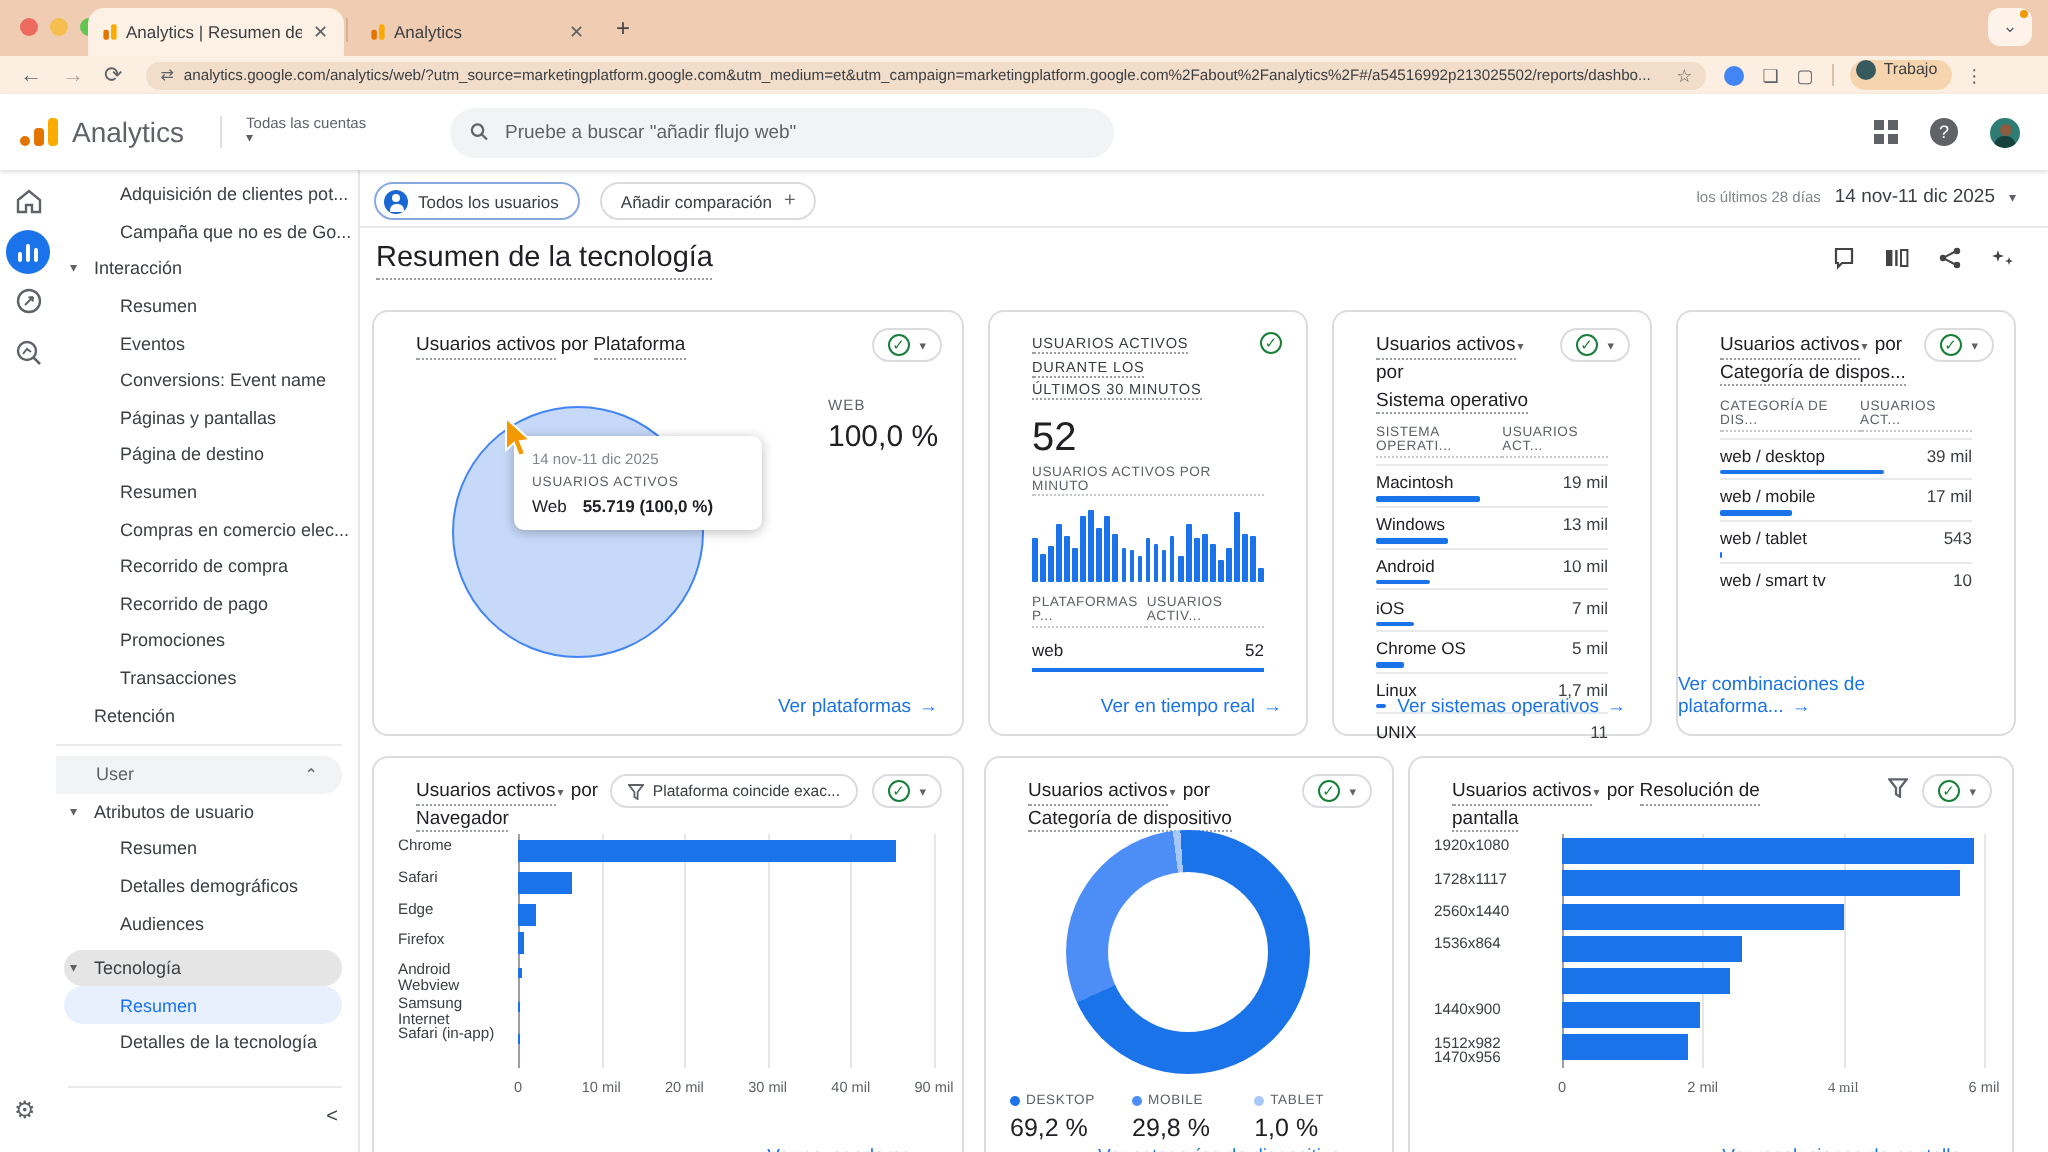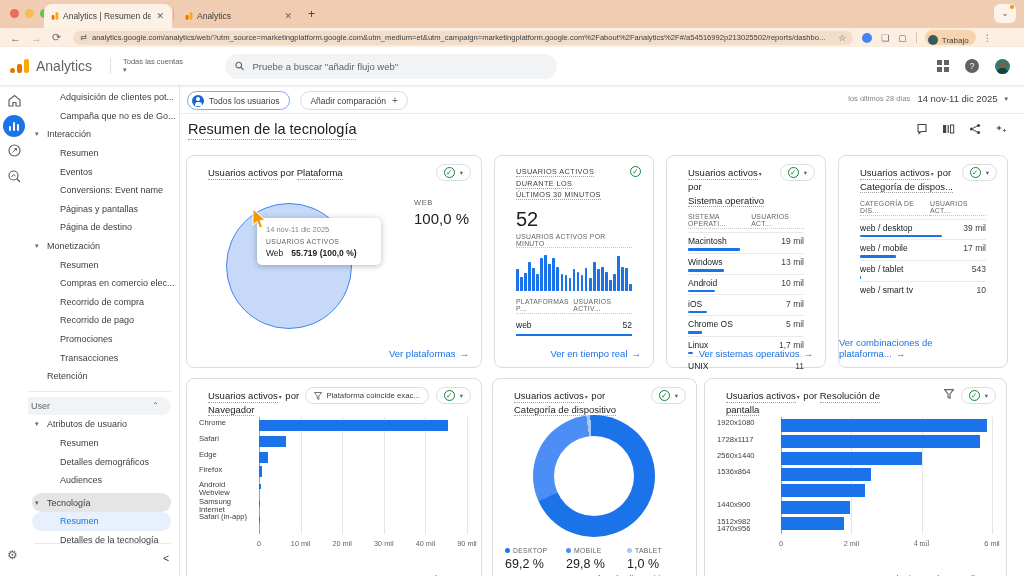--- a/index.html
+++ b/index.html
@@ -22,21 +22,21 @@
 .toolbar{position:absolute;left:0;top:28px;width:1024px;height:19px;background:#fcefe2;display:flex;align-items:center}
 .navbtn{color:#5f6368;font-size:11px;margin-left:10px}
 .navbtn.fwd{color:#b1a295}
 .urlpill{margin-left:12px;width:780px;height:14px;border-radius:8px;background:#f2ddca;display:flex;align-items:center;padding:0 7px;gap:5px}
 .urlpill .site-ic{font-size:8px;color:#5f6368}
 .urltext{font-size:7.6px;color:#3c4043;white-space:nowrap;overflow:hidden;flex:1}
 .urlpill .star{font-size:9px;color:#5f6368}
 .tb-ic{margin-left:9px;font-size:9px;color:#5f6368}
 .tb-dot{width:10px;height:10px;border-radius:50%;background:#4285f4;margin-left:9px}
 .tb-sep{width:1px;height:11px;background:#d9c2ad;margin-left:9px}
-.profile-chip{margin-left:8px;height:15px;border-radius:8px;background:#f6d4ae;display:flex;align-items:flex-end;gap:4px;padding:0 7px 0 3px;font-size:8px;color:#3c4043}
+.profile-chip{margin-left:8px;height:15px;border-radius:8px;background:#f6d4ae;display:flex;align-items:flex-start;gap:4px;padding:0 7px 0 3px;font-size:8px;color:#3c4043}
 .profile-chip .pav{width:10px;height:10px;border-radius:50%;background:#365a5e}
 .kebab{margin-left:7px;font-size:9px;color:#5f6368;letter-spacing:0}
 
 
 .gahead{position:absolute;left:0;top:47px;width:1024px;height:38px;background:#fff;box-shadow:0 1px 2px rgba(60,64,67,.18);z-index:5;display:flex;align-items:center}
 .galogo{margin-left:10px;display:flex;align-items:flex-end;gap:2px}
 .galogo .b1{width:5px;height:14px;border-radius:2px;background:#f9ab00}
 .galogo .b2{width:5px;height:9px;border-radius:2px;background:#e37400}
 .galogo .b3{width:5px;height:5px;border-radius:50%;background:#e37400}
 .gname{font-size:14px;color:#5f6368;margin-left:7px}
@@ -59,21 +59,21 @@
 .rep-circle{position:absolute;left:3px;width:22px;height:22px;border-radius:50%;background:#1a73e8;display:flex;align-items:center;justify-content:center}
 .rep-circle .bars{display:flex;align-items:flex-end;gap:1.5px}
 .rep-circle .bars i{width:2.5px;background:#fff;border-radius:1px}
 .gearic{position:absolute;left:7px;bottom:14px;font-size:12px;color:#5f6368}
 
 
 .nav{position:absolute;left:28px;top:85px;width:152px;height:491px;background:#fff;border-right:1px solid #e6e6e6;overflow:hidden;padding-top:3px;z-index:3}
 .nav-row{position:relative;height:18.6px;display:flex;align-items:center;font-size:9px;color:#3c4043;cursor:pointer}
 .nav-row.child{padding-left:32px}
 .nav-row.parent{padding-left:19px}
-.nav-row.section{padding-left:3px;color:#5f6368;background:#f1f3f4;border-radius:0 10px 10px 0;margin-right:8px}
+.nav-row.section{padding-left:20px;color:#5f6368;background:#f1f3f4;border-radius:0 10px 10px 0;margin-right:8px}
 .nav-row .ncaret{position:absolute;left:7px;font-size:7px;color:#5f6368}
 .nav-row .ncol{margin-left:auto;margin-right:12px;font-size:8px;color:#5f6368}
 .nav-row.pill-gray{background:#e5e5e5;border-radius:12px;margin:4px 8px 0 4px;padding-left:15px}
 .nav-row.pill-gray .ncaret{left:3px}
 .nav-row.sel{background:#e8f0fe;border-radius:12px;margin:0 8px 0 4px;padding-left:28px;color:#1a73e8}
 .nav-div{height:1px;background:#e8eaed;margin:5px 8px 5px 0}
 .nav-collapse{position:absolute;right:10px;bottom:12px;font-size:10px;color:#3c4043}
 .nav-bottom-line{position:absolute;left:6px;right:8px;bottom:32px;height:1px;background:#e8eaed}
 
 
@@ -292,24 +292,20 @@
         <span>Eventos</span>
       </div>
       <div class="nav-row child">
         <span>Conversions: Event name</span>
       </div>
       <div class="nav-row child">
         <span>Páginas y pantallas</span>
       </div>
       <div class="nav-row child">
         <span>Página de destino</span>
-      </div>
-      <div class="nav-row parent">
-        <span class="ncaret">▾</span>
-        <span>Monetización</span>
       </div>
       <div class="nav-row child">
         <span>Resumen</span>
       </div>
       <div class="nav-row child">
         <span>Compras en comercio elec...</span>
       </div>
       <div class="nav-row child">
         <span>Recorrido de compra</span>
       </div>

